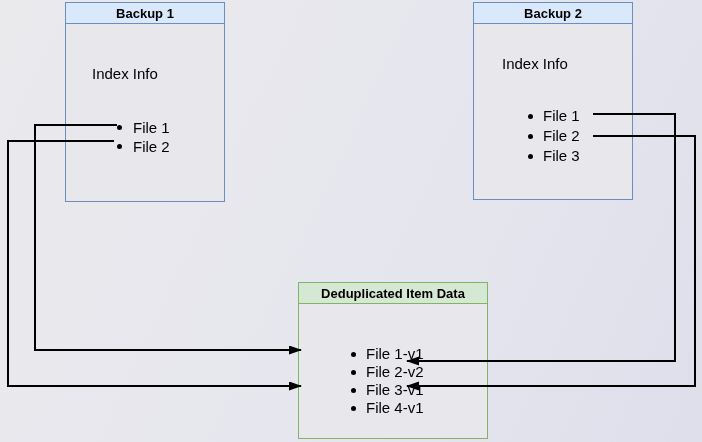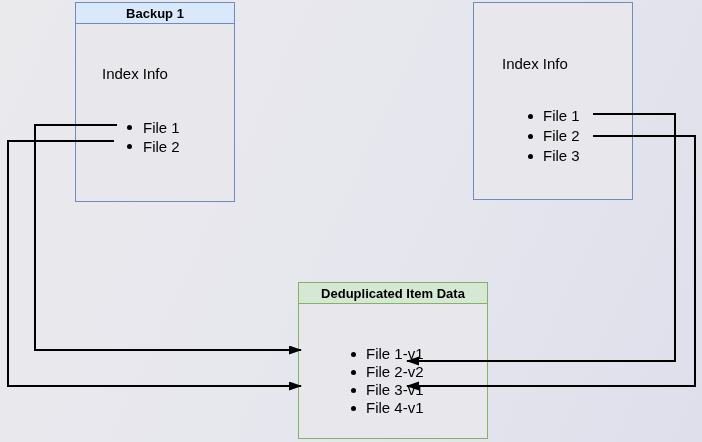--- a/index.html
+++ b/index.html
@@ -54,21 +54,21 @@
     position: absolute;
     width: 5px;
     height: 5px;
     border-radius: 50%;
     background: #000;
     top: 50%;
     margin-top: -2.5px;
   }
 
   
-  #backup1 { left: 75px; top: 2px; width: 160px; height: 200px; }
+  #backup1 { left: 65px; top: 2px; width: 160px; height: 200px; }
   #backup1 .box-label { left: 26px; top: 62px; }
   #backup1 .file-list { top: 115px; }
   #backup1 .file-list li { line-height: 19px; padding-left: 67px; }
   #backup1 .file-list li::before { left: 51px; }
 
   
   #backup2 { left: 473px; top: 2px; width: 160px; height: 198px; }
   #backup2 .box-label { left: 28px; top: 52px; }
   #backup2 .file-list { top: 103px; }
   #backup2 .file-list li { line-height: 20px; padding-left: 69px; }
@@ -95,20 +95,21 @@
   <div class="box" id="backup1" style="border-color: rgb(108, 142, 191); background: rgb(232, 232, 236);">
     <div class="box-header" style="background: rgb(218, 232, 252); border-bottom-color: rgb(108, 142, 191);">Backup 1</div>
     <div class="box-label">Index Info</div>
     <ul class="file-list">
         <li>File 1</li>
         <li>File 2</li>
       </ul>
   </div>
 
   <div class="box" id="backup2" style="border-color: rgb(108, 142, 191); background: rgb(232, 232, 236);">
+    <div class="box-header" style="background: rgb(218, 232, 252); border-bottom-color: rgb(108, 142, 191);">Backup 2</div>
     <div class="box-label">Index Info</div>
     <ul class="file-list">
         <li>File 1</li>
         <li>File 2</li>
         <li>File 3</li>
       </ul>
   </div>
 
   <div class="box" id="dedup" style="border-color: rgb(130, 179, 102); background: rgb(232, 232, 236); margin-left: 44px;">
     <div class="box-header" style="background: rgb(213, 232, 212); border-bottom-color: rgb(130, 179, 102);">Deduplicated Item Data</div>

